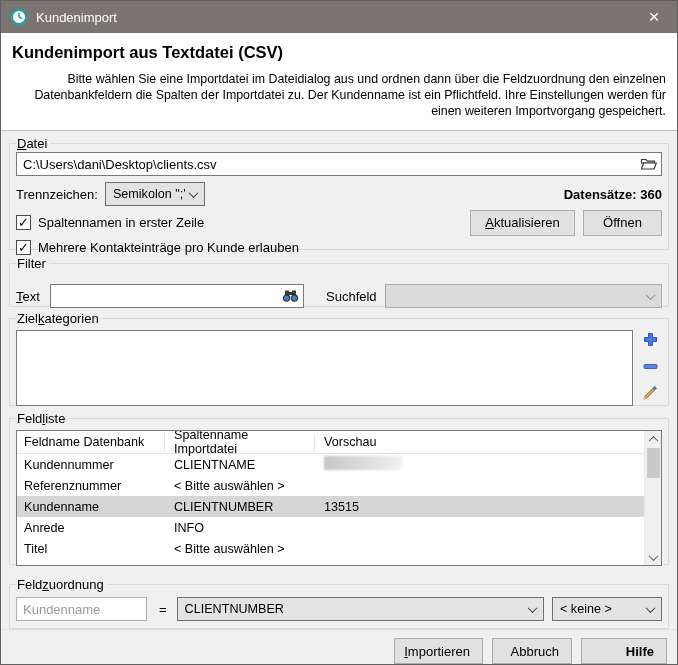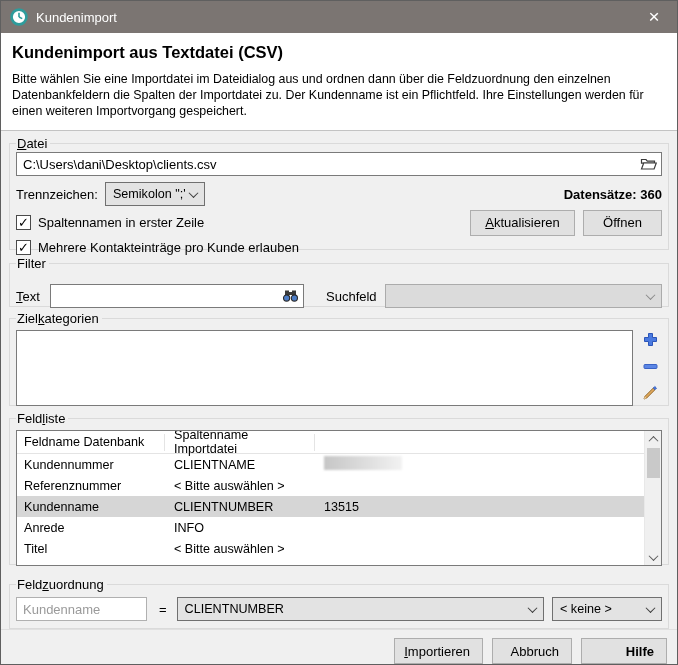--- a/index.html
+++ b/index.html
@@ -14,21 +14,21 @@
     overflow:hidden;
   }
   
   .titlebar { flex:0 0 32px; background:#7b7572; color:#fff; display:flex; align-items:center; padding-left:9px; }
   .title-icon { width:18px; height:18px; margin-right:8px; flex:0 0 18px; }
   .title-text { font-size:13px; }
   .close-btn { margin-left:auto; width:46px; height:32px; display:flex; align-items:center; justify-content:center; color:#fff; font-size:19px; cursor:default; }
   
   .header { background:#fff; border-bottom:1px solid #c3c3c3; padding:9px 11px 11px; }
   .header h1 { font-size:16.5px; font-weight:bold; margin:1px 0 9px; }
-  .header p { font-size:12.4px; line-height:1.3; }
+  .header p { font-size:12.4px; line-height:1.3;text-align:right; }
   
   .content { flex:1; padding:5px 8px 0; }
   fieldset { border:1px solid #dadada; margin:0; padding:1px 6px 6px; background:transparent; }
   legend { font-size:13px; padding:0 3px 0 1px; }
   .mn { text-decoration:underline; }
   .fs-datei { height:114px; margin-bottom:6px; }
   .fs-filter { height:51px; margin-bottom:4px; }
   .fs-ziel { height:95px; margin-bottom:5px; }
   .fs-feldliste { height:154px; margin-bottom:12px; }
   .fs-feldzuordnung { height:52px; }
@@ -213,20 +213,21 @@
       </div>
     </fieldset>
 
     <fieldset class="fs-feldliste">
       <legend><span>Feld</span><span class="mn">l</span><span>iste</span></legend>
       <div class="table">
         <div class="tscroll">
           <div class="thead">
             <div class="tcell c1">Feldname Datenbank</div>
             <div class="tcell c2">Spaltenname Importdatei</div>
+            <div class="tcell c3">Vorschau</div>
           </div>
           <div>
               <div class="trow">
                 <div class="tcell c1">Kundennummer</div>
                 <div class="tcell c2">CLIENTNAME</div>
                 <div class="tcell c3"><span class="redacted"></span></div>
               </div>
               <div class="trow">
                 <div class="tcell c1">Referenznummer</div>
                 <div class="tcell c2">&lt; Bitte auswählen &gt;</div>

